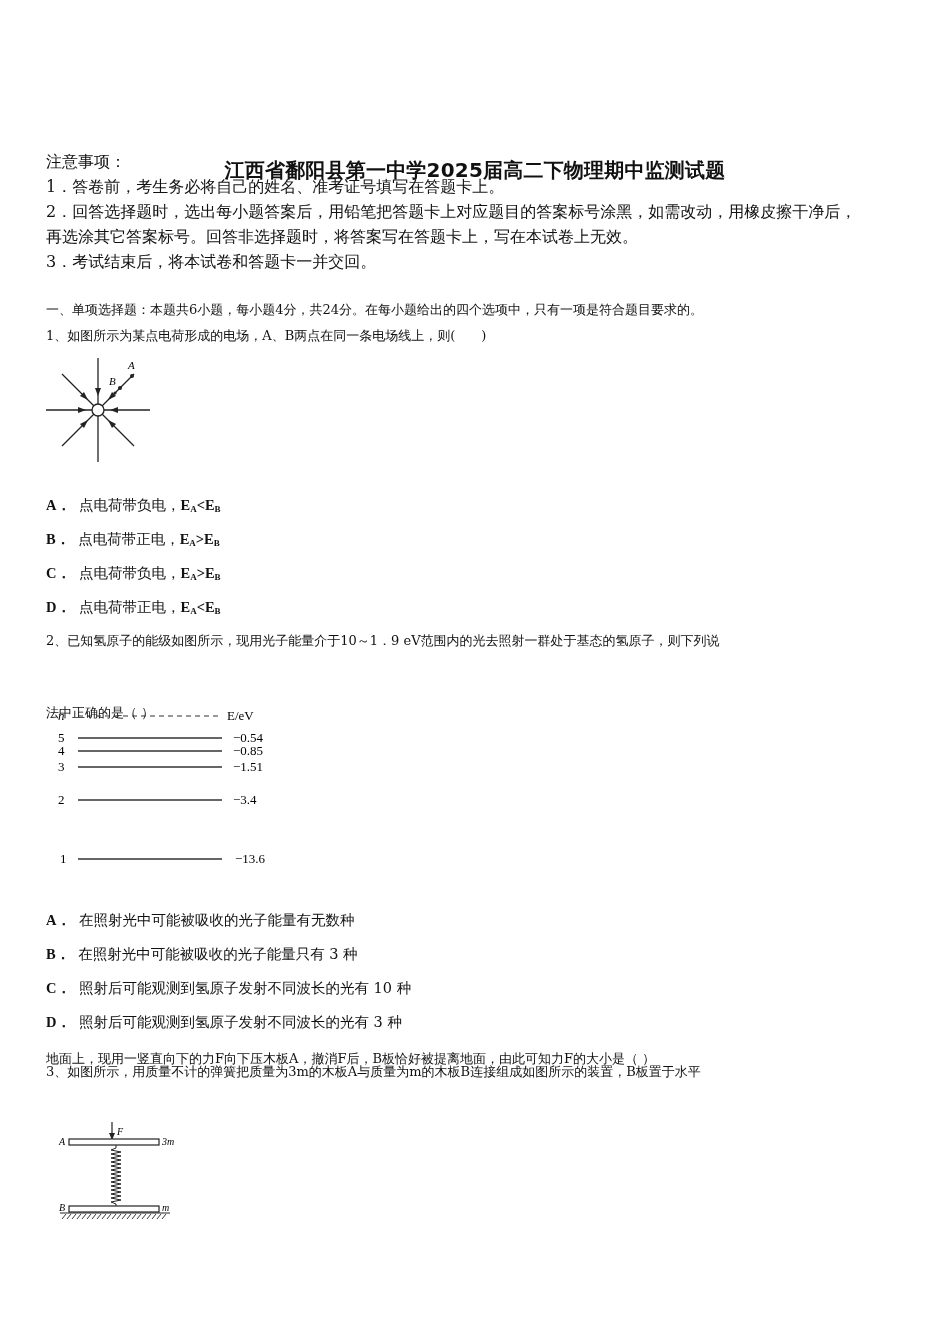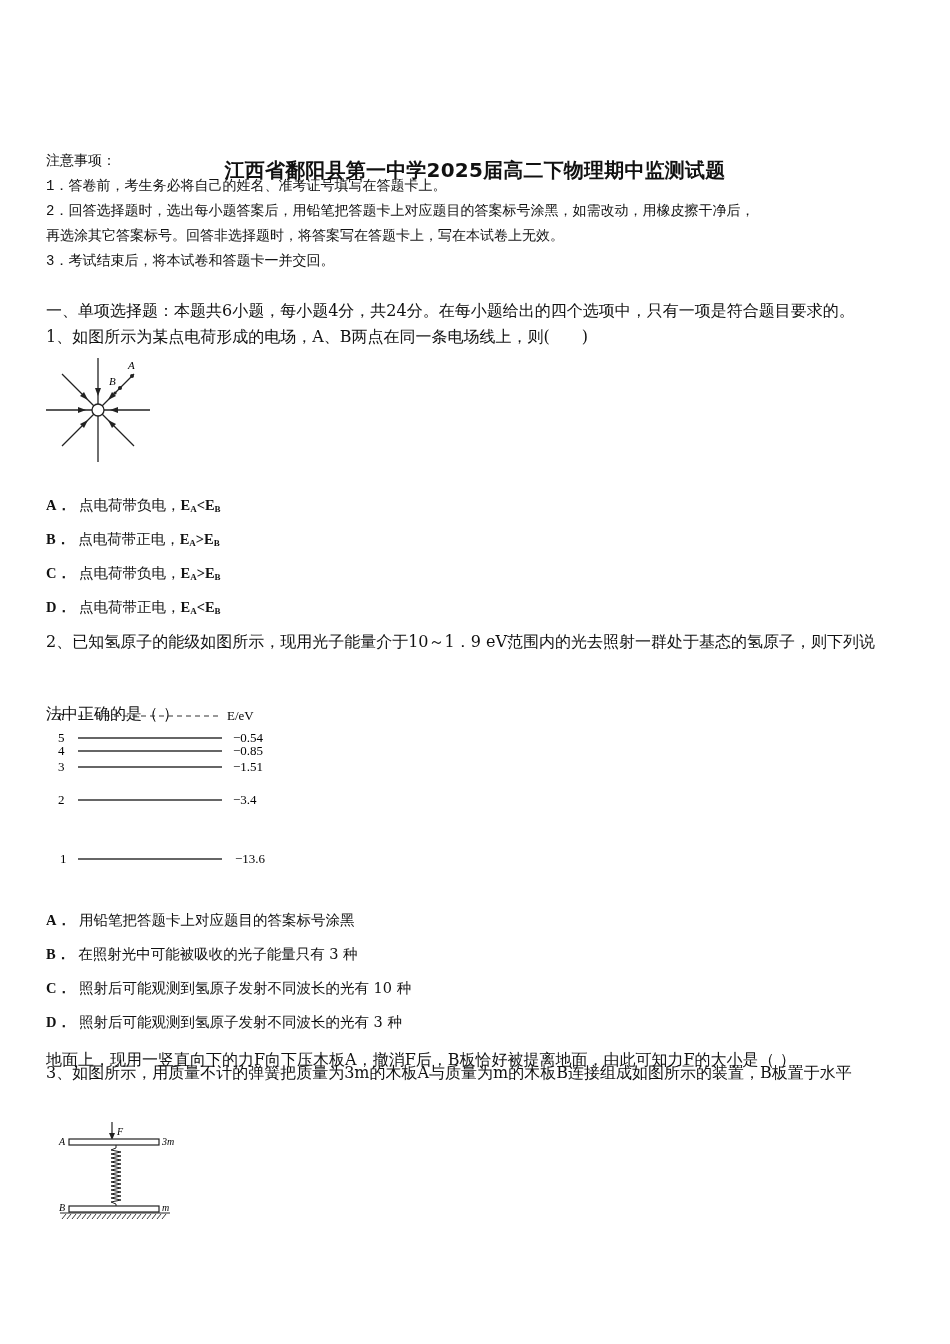--- a/index.html
+++ b/index.html
@@ -7,22 +7,22 @@
     width: 950px; height: 1344px; position: relative; overflow: hidden;
     font-family: "DejaVu Serif", "Liberation Serif", serif;
     color: #111;
   }
   .abs { position: absolute; white-space: nowrap; }
   .title {
     left: 0; width: 950px; top: 112px; text-align: center;
     font-family: "DejaVu Sans", "Liberation Sans", sans-serif;
     font-weight: bold; font-size: 20px; letter-spacing: 0.2px; margin-top: 45px;
   }
-  .notice { font-size: 14px; left: 46px; font-family: Liberation Mono, monospace; }
-  .q { font-size: 16px; left: 46px; }
+  .notice { font-size: 16px; left: 46px; }
+  .q { font-size: 13px; left: 46px; }
   .opt { font-size: 14.5px; left: 46px; }
   .opt .letter { font-weight: bold; font-family: "Liberation Serif", serif; margin-right: 8px; }
   .opt .latin { font-weight: bold; font-family: "Liberation Serif", serif; }
   sub { font-size: 9px; vertical-align: -2px; }
   svg text { font-family: "Liberation Serif", "DejaVu Serif", serif; }
 </style>
 </head>
 <body>
 
 <div class="abs title">江西省鄱阳县第一中学2025届高二下物理期中监测试题</div>
@@ -106,21 +106,21 @@
       <text x="181" y="101" font-size="13">−3.4</text>
     </g>
     <g>
       <text x="8" y="160" font-size="13">1</text>
       <line x1="26" y1="156" x2="170" y2="156" stroke="#333" stroke-width="1.5"></line>
       <text x="183" y="160" font-size="13">−13.6</text>
     </g>
   </svg>
 
   <div class="abs opt" style="top:911px;">
-    <span class="letter">A．</span><span>用铅笔把答题卡上对应题目的答案标号涂黑</span>
+    <span class="letter">A．</span><span>在照射光中可能被吸收的光子能量有无数种</span>
   </div>
   <div class="abs opt" style="top:945px;">
     <span class="letter">B．</span><span>在照射光中可能被吸收的光子能量只有 3 种</span>
   </div>
   <div class="abs opt" style="top:979px;">
     <span class="letter">C．</span><span>照射后可能观测到氢原子发射不同波长的光有 10 种</span>
   </div>
   <div class="abs opt" style="top:1013px;">
     <span class="letter">D．</span><span>照射后可能观测到氢原子发射不同波长的光有 3 种</span>
   </div>

